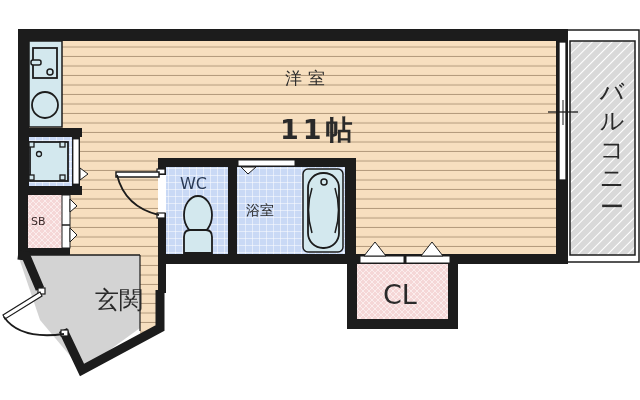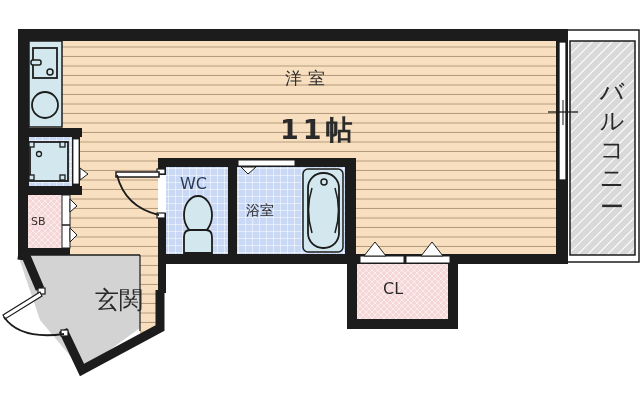--- a/index.html
+++ b/index.html
@@ -5,21 +5,21 @@
     html, body { margin: 0; padding: 0; background: #ffffff; }
     body { width: 640px; height: 400px; overflow: hidden; position: relative; font-family: "DejaVu Sans", sans-serif; }
     #plan { position: absolute; left: 0; top: 0; width: 640px; height: 400px; }
     .lbl { position: absolute; color: #2a2a2a; white-space: nowrap; line-height: 1; }
     .lbl-main { left: 285px; top: 70px; font-size: 17px; letter-spacing: 6px; }
     .lbl-size { left: 280px; top: 116px; font-size: 27px; letter-spacing: 4px; font-weight: bold; }
     .lbl-wc { left: 180px; top: 176px; font-size: 16px; color: #2a3a55; }
     .lbl-bath { left: 246px; top: 203px; font-size: 14px; }
     .lbl-sb { left: 31px; top: 216px; font-size: 11px; color: #3a2a2a; }
     .lbl-genkan { left: 63px; top: 288px; font-size: 24px; margin-left: 32px; }
-    .lbl-cl { left: 383px; top: 281px; font-size: 16px; }
+    .lbl-cl { left: 383px; top: 281px; font-size: 27px; }
     .lbl-balcony { left: 590px; top: 78px; font-size: 24px; width: 26px; white-space: normal; word-break: break-all; line-height: 1.2; text-align: center; margin-left: 9px; }
   </style>
 </head>
 <body>
 
 <svg id="plan" viewBox="0 0 640 400" xmlns="http://www.w3.org/2000/svg">
   <defs>
     <pattern id="floorLines" width="10" height="9.5" patternUnits="userSpaceOnUse">
       <rect width="10" height="9.5" fill="#f7dfbf"></rect>
       <line x1="0" y1="9" x2="10" y2="9" stroke="#b39a7c" stroke-width="1"></line>

